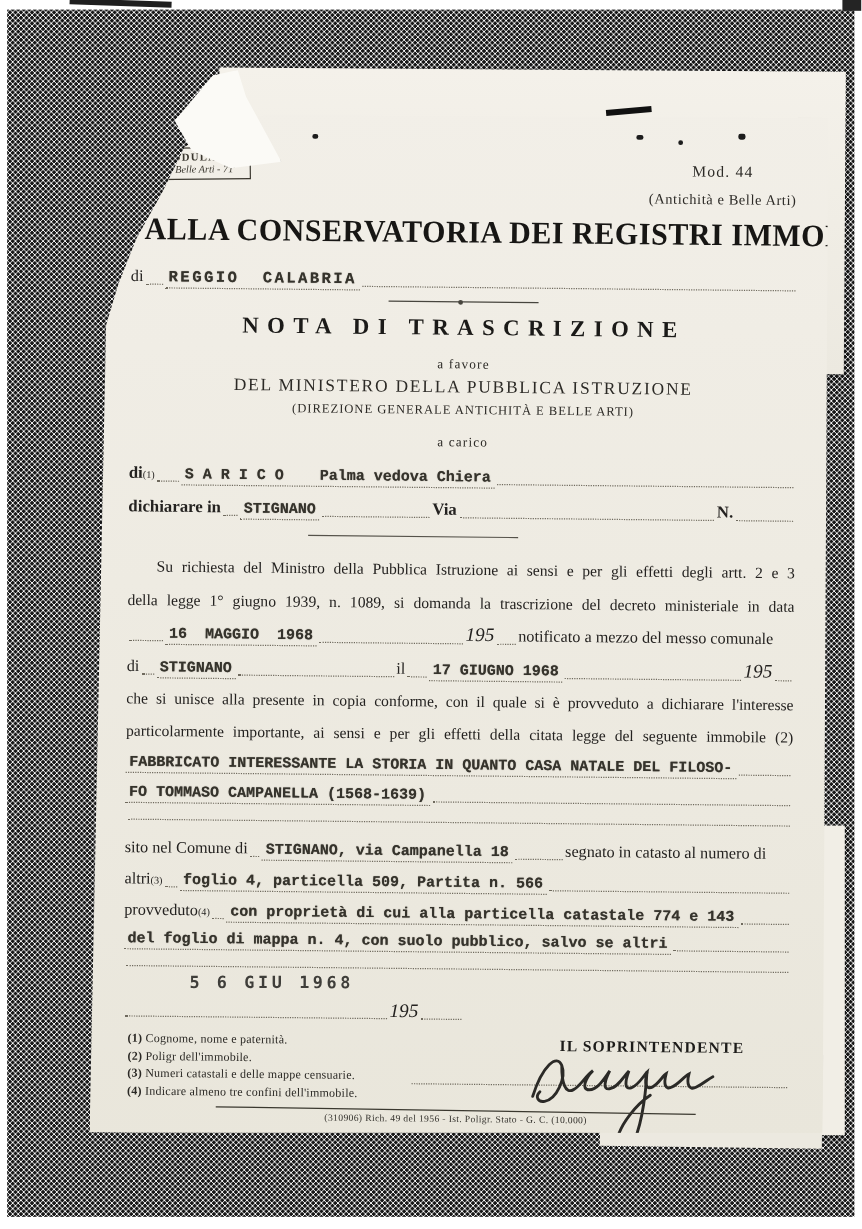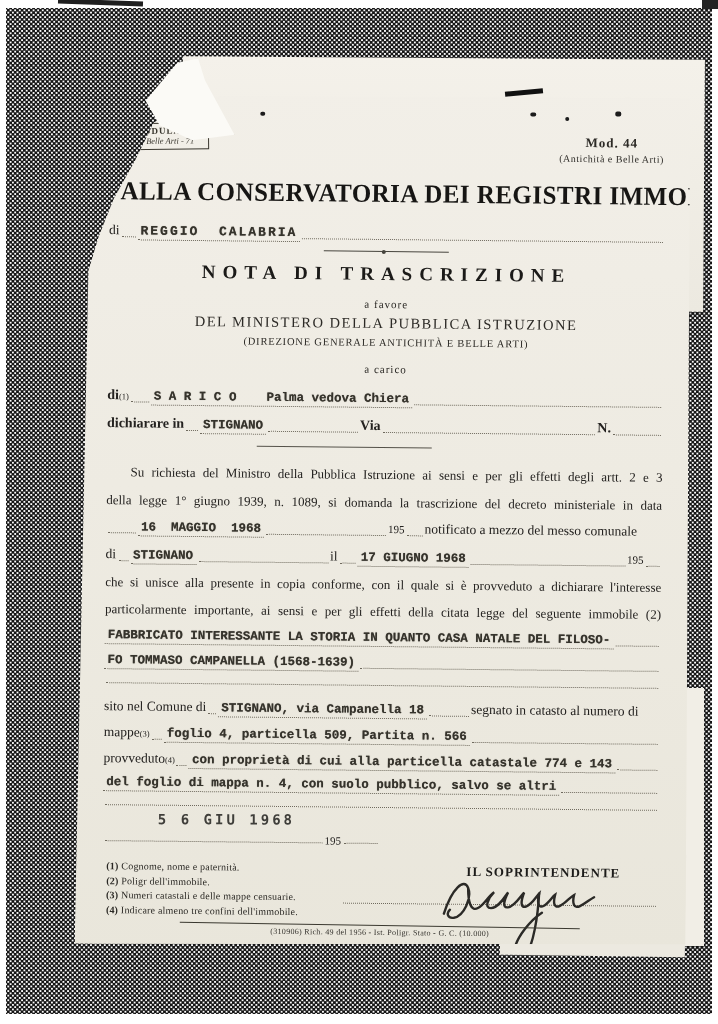--- a/index.html
+++ b/index.html
@@ -57,22 +57,22 @@
   
   .stamp-row { position:absolute; top:30px; left:0; right:0; height:46px; }
   .stamp-box {
     position:absolute; left:16px; top:0;
     border:1.5px solid #3a372f; padding:2px 7px 3px;
     transform:rotate(-1.2deg); color:#3a372f; text-align:left;
   }
   .stamp-box .l1 { font-size:9px; font-weight:bold; letter-spacing:1px; }
   .stamp-box .l2 { font-size:8.5px; font-style:italic; }
   .mod-block { position:absolute; right:2px; top:8px; text-align:center; color:#2c2a26; }
-  .mod-block .m1 { font-size:13px; font-weight:bold; letter-spacing:1px; }
-  .mod-block .m2 { font-size:10px; letter-spacing:0.5px; margin-top:2px; }
+  .mod-block .m1 { font-size:13px; font-weight:normal; letter-spacing:1px; }
+  .mod-block .m2 { font-size:12px; letter-spacing:0.5px; margin-top:8px; }
 
   .title {
     position:absolute; top:84px; left:0; right:0; text-align:center;
     font-size:26px; font-weight:bold; letter-spacing:0.5px;
     transform:scaleX(0.96); color:#171614; white-space:nowrap;
   }
 
   .line-city { position:absolute; top:130px; left:110px; right:115px; display:flex; align-items:baseline; }
   .sep-short { position:absolute; top:156px; left:215px; width:125px; border-top:1.3px solid #47453e; }
   .sep-short::after { content:""; position:absolute; left:58px; top:-2.5px; width:4px; height:4px; background:#47453e; border-radius:50%; }
@@ -116,21 +116,21 @@
   .row-conf { top:658px; }
   .row-conf2 { top:683px; }
   .row-blank2 { top:712px; }
 
   .row-datestamp { top:740px; }
   .date-stamp {
     position:absolute; top:718px; left:55px;
     font-family:"DejaVu Sans Mono",monospace; font-size:14px; letter-spacing:3px;
     color:#3f3e3a; font-weight:bold; transform:rotate(-0.5deg);
   }
-  .year-it { font-size:11px; color:#242220; }
+  .year-it { font-size:16px; font-style:italic; color:#242220; }
 
   .bottom-zone { position:absolute; top:768px; left:0; right:0; display:flex; }
   .footnotes { flex:1 1 auto; padding-left:4px; color:#2a2824; }
   .fn { font-size:10px; margin-bottom:3.5px; letter-spacing:0.2px; }
   .fn .num { font-weight:bold; }
   .sig-block { flex:0 0 260px; position:relative; height:110px; }
   .sig-title { position:absolute; top:0; left:30px; right:0; text-align:center; font-size:13px; font-weight:bold; letter-spacing:1px; color:#1d1c1a; }
   .sig-line { position:absolute; top:40px; left:-55px; right:2px; border-bottom:1px dotted #6f6a5e; }
   .sig-svg { position:absolute; top:4px; left:40px; }
 
@@ -251,21 +251,21 @@
 
       <div class="frow row-sito">
         <span class="lbl">sito nel Comune di</span>
         <span class="fill" style="max-width:8px"></span>
         <span class="typed u-dot">STIGNANO, via Campanella 18</span>
         <span class="fill" style="max-width:40px"></span>
         <span class="lbl">segnato in catasto al numero di</span>
       </div>
 
       <div class="frow row-mappa">
-        <span class="lbl">mappe</span>
+        <span class="lbl">altri</span>
           <sup>(3)</sup>
         <span class="fill" style="max-width:10px"></span>
         <span class="typed u-dot">foglio 4, particella 509, Partita n. 566</span>
         <span class="fill"></span>
       </div>
 
       <div class="frow row-conf">
         <span class="lbl">provveduto</span>
           <sup>(4)</sup>
         <span class="fill" style="max-width:10px"></span>

